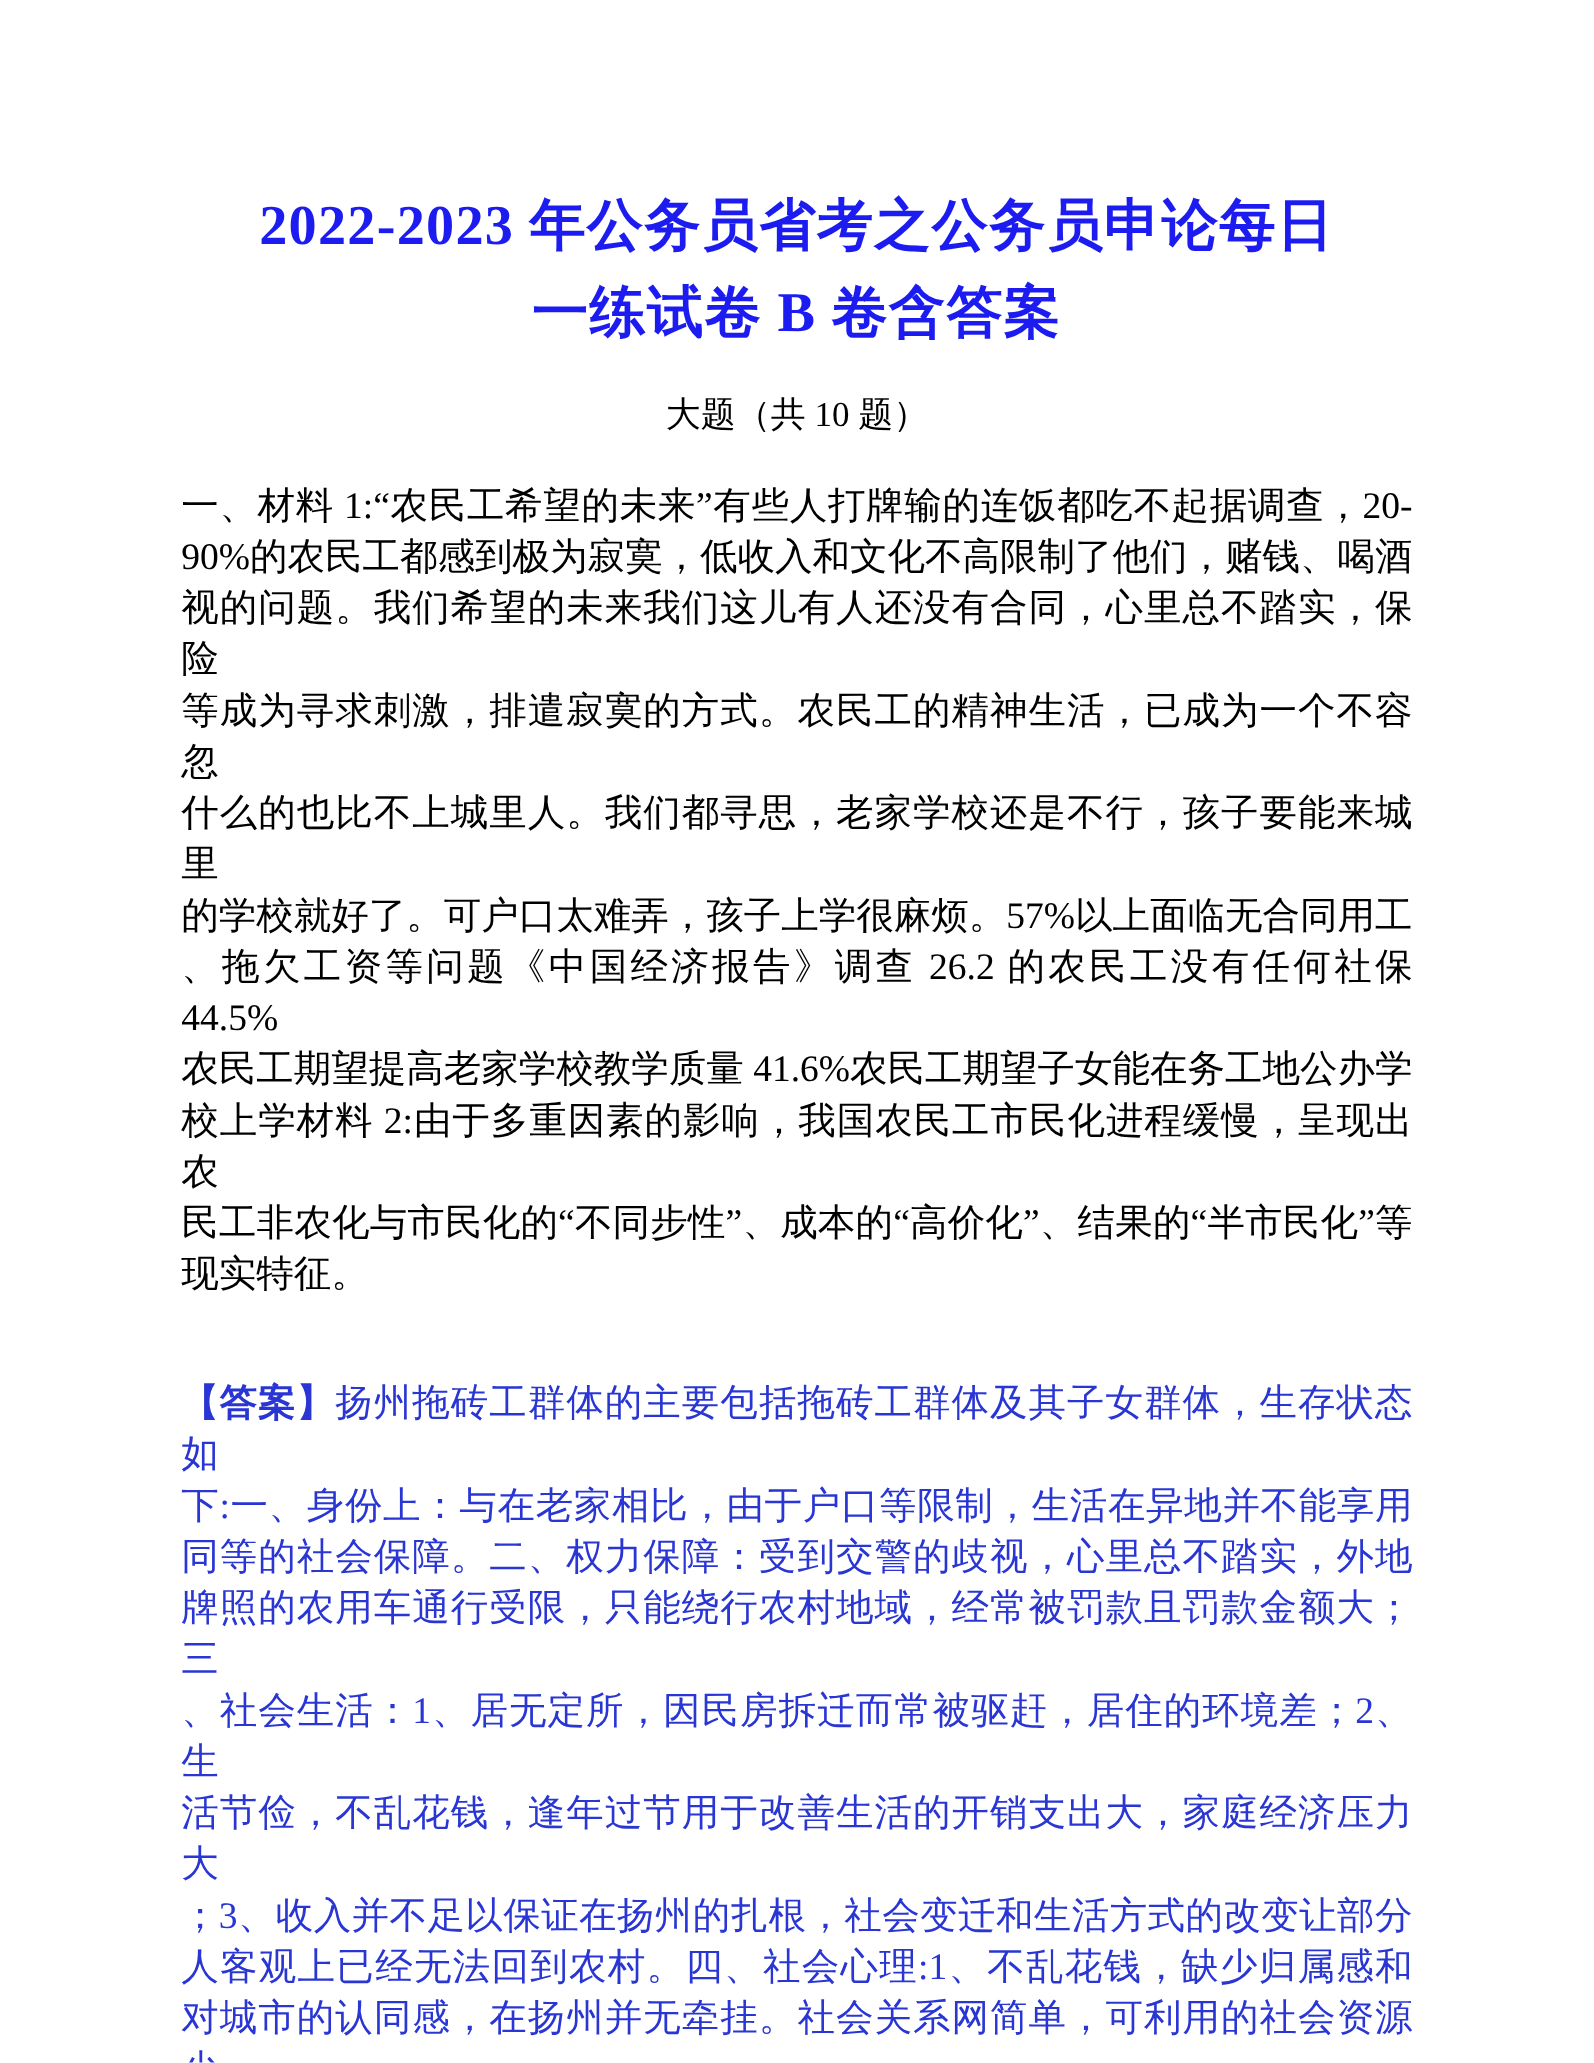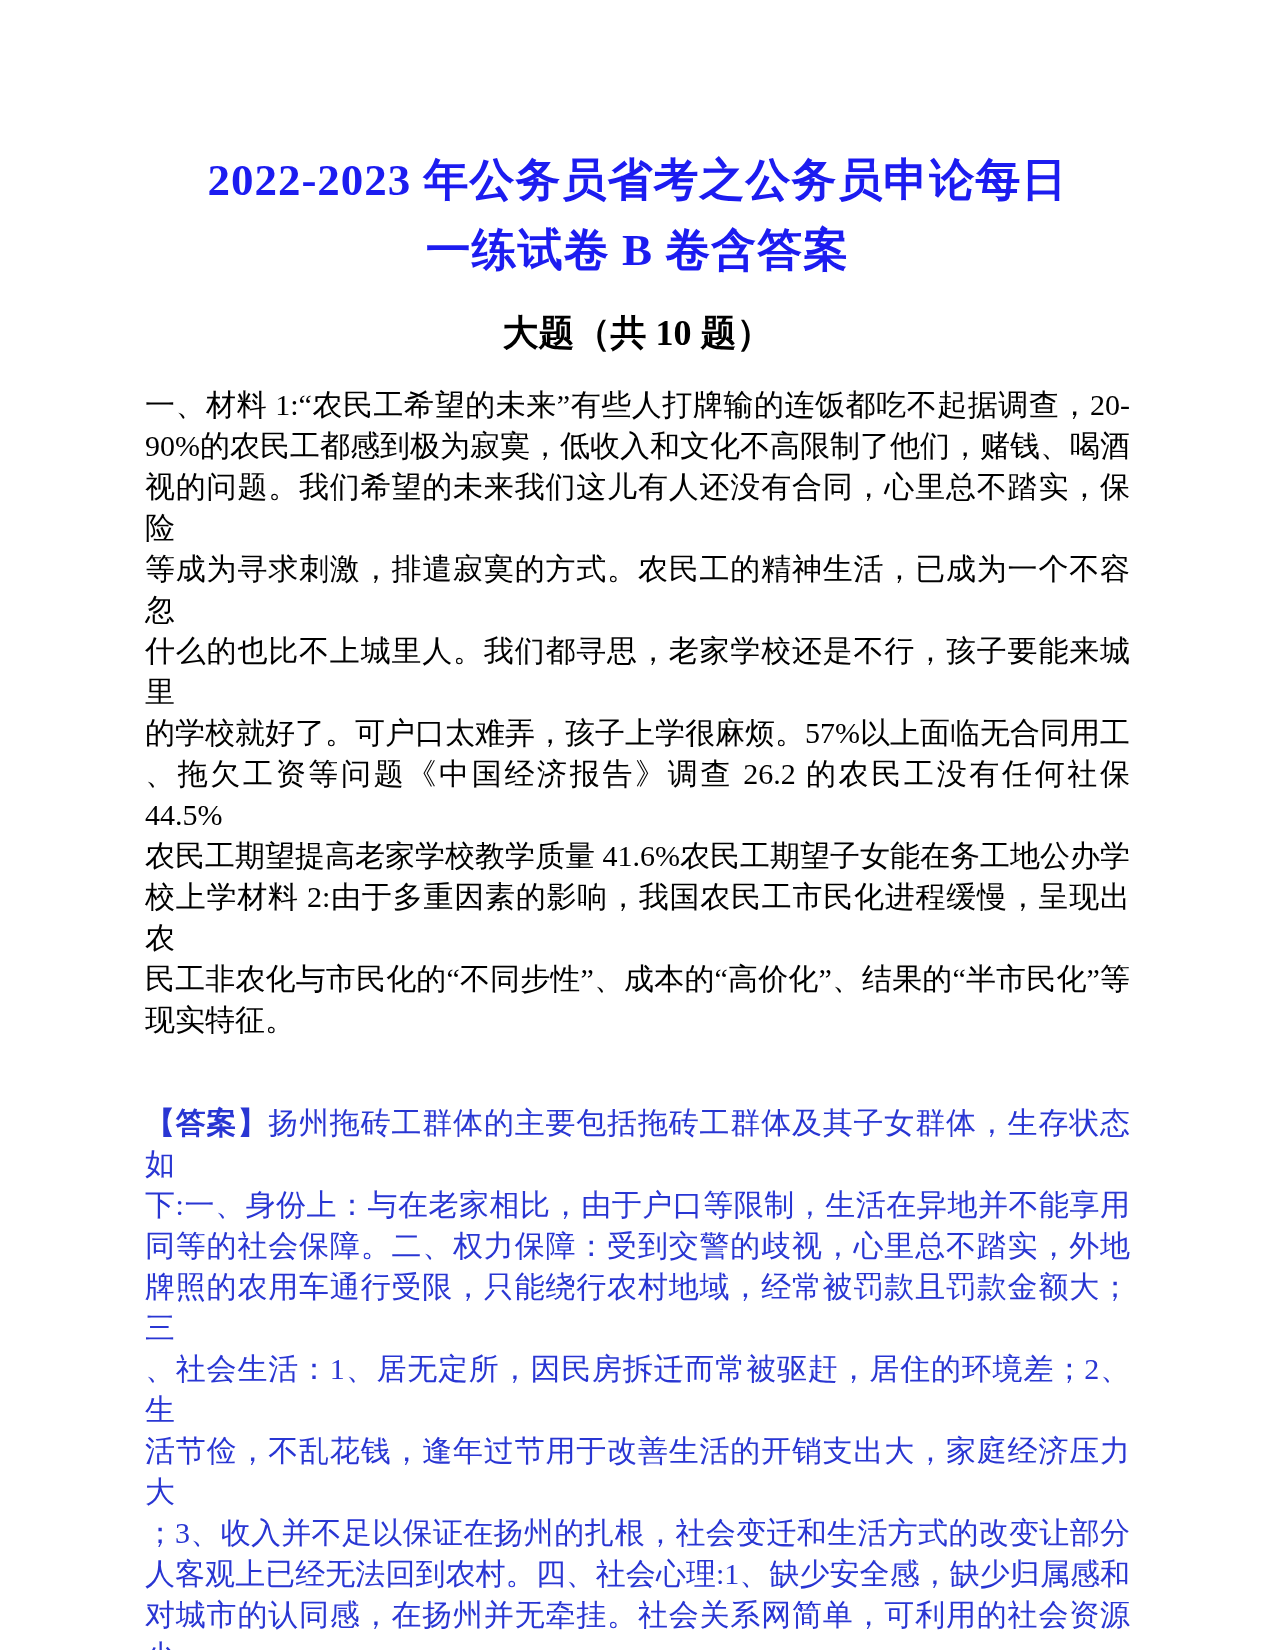--- a/index.html
+++ b/index.html
@@ -23,23 +23,23 @@
   .doc-title {
     margin: 0;
     font-size: 45px;
     line-height: 70px;
     font-weight: bold;
     text-align: center;
     letter-spacing: 1px;
   }
   .section-heading {
     margin: 28px 0 0 0;
-    font-size: 36px;
+    font-size: 28px;
     line-height: 40px;
-    font-weight: bold;
+    font-weight: normal;
     text-align: center;
   }
   .doc-body {
     font-size: 30px;
     line-height: 41px;
   }
   .para {
     margin: 0;
   }
   .para.m1 { margin-top: 31px; }
@@ -82,18 +82,18 @@
         <div class="line last">现实特征。</div>
       </div>
       <div class="para ans" style="color: rgb(41, 54, 211);">
         <div class="line"><b>【答案】</b>扬州拖砖工群体的主要包括拖砖工群体及其子女群体，生存状态如</div>
         <div class="line">下:一、身份上：与在老家相比，由于户口等限制，生活在异地并不能享用</div>
         <div class="line">同等的社会保障。二、权力保障：受到交警的歧视，心里总不踏实，外地</div>
         <div class="line">牌照的农用车通行受限，只能绕行农村地域，经常被罚款且罚款金额大；三</div>
         <div class="line">、社会生活：1、居无定所，因民房拆迁而常被驱赶，居住的环境差；2、生</div>
         <div class="line">活节俭，不乱花钱，逢年过节用于改善生活的开销支出大，家庭经济压力大</div>
         <div class="line">；3、收入并不足以保证在扬州的扎根，社会变迁和生活方式的改变让部分</div>
-        <div class="line">人客观上已经无法回到农村。四、社会心理:1、缺少安全感，缺少归属感和</div>
+        <div class="line">人客观上已经无法回到农村。四、社会心理:1、不乱花钱，缺少归属感和</div>
         <div class="line">对城市的认同感，在扬州并无牵挂。社会关系网简单，可利用的社会资源少</div>
       </div>
     </div>
 
 </div>
 
 </body></html>

